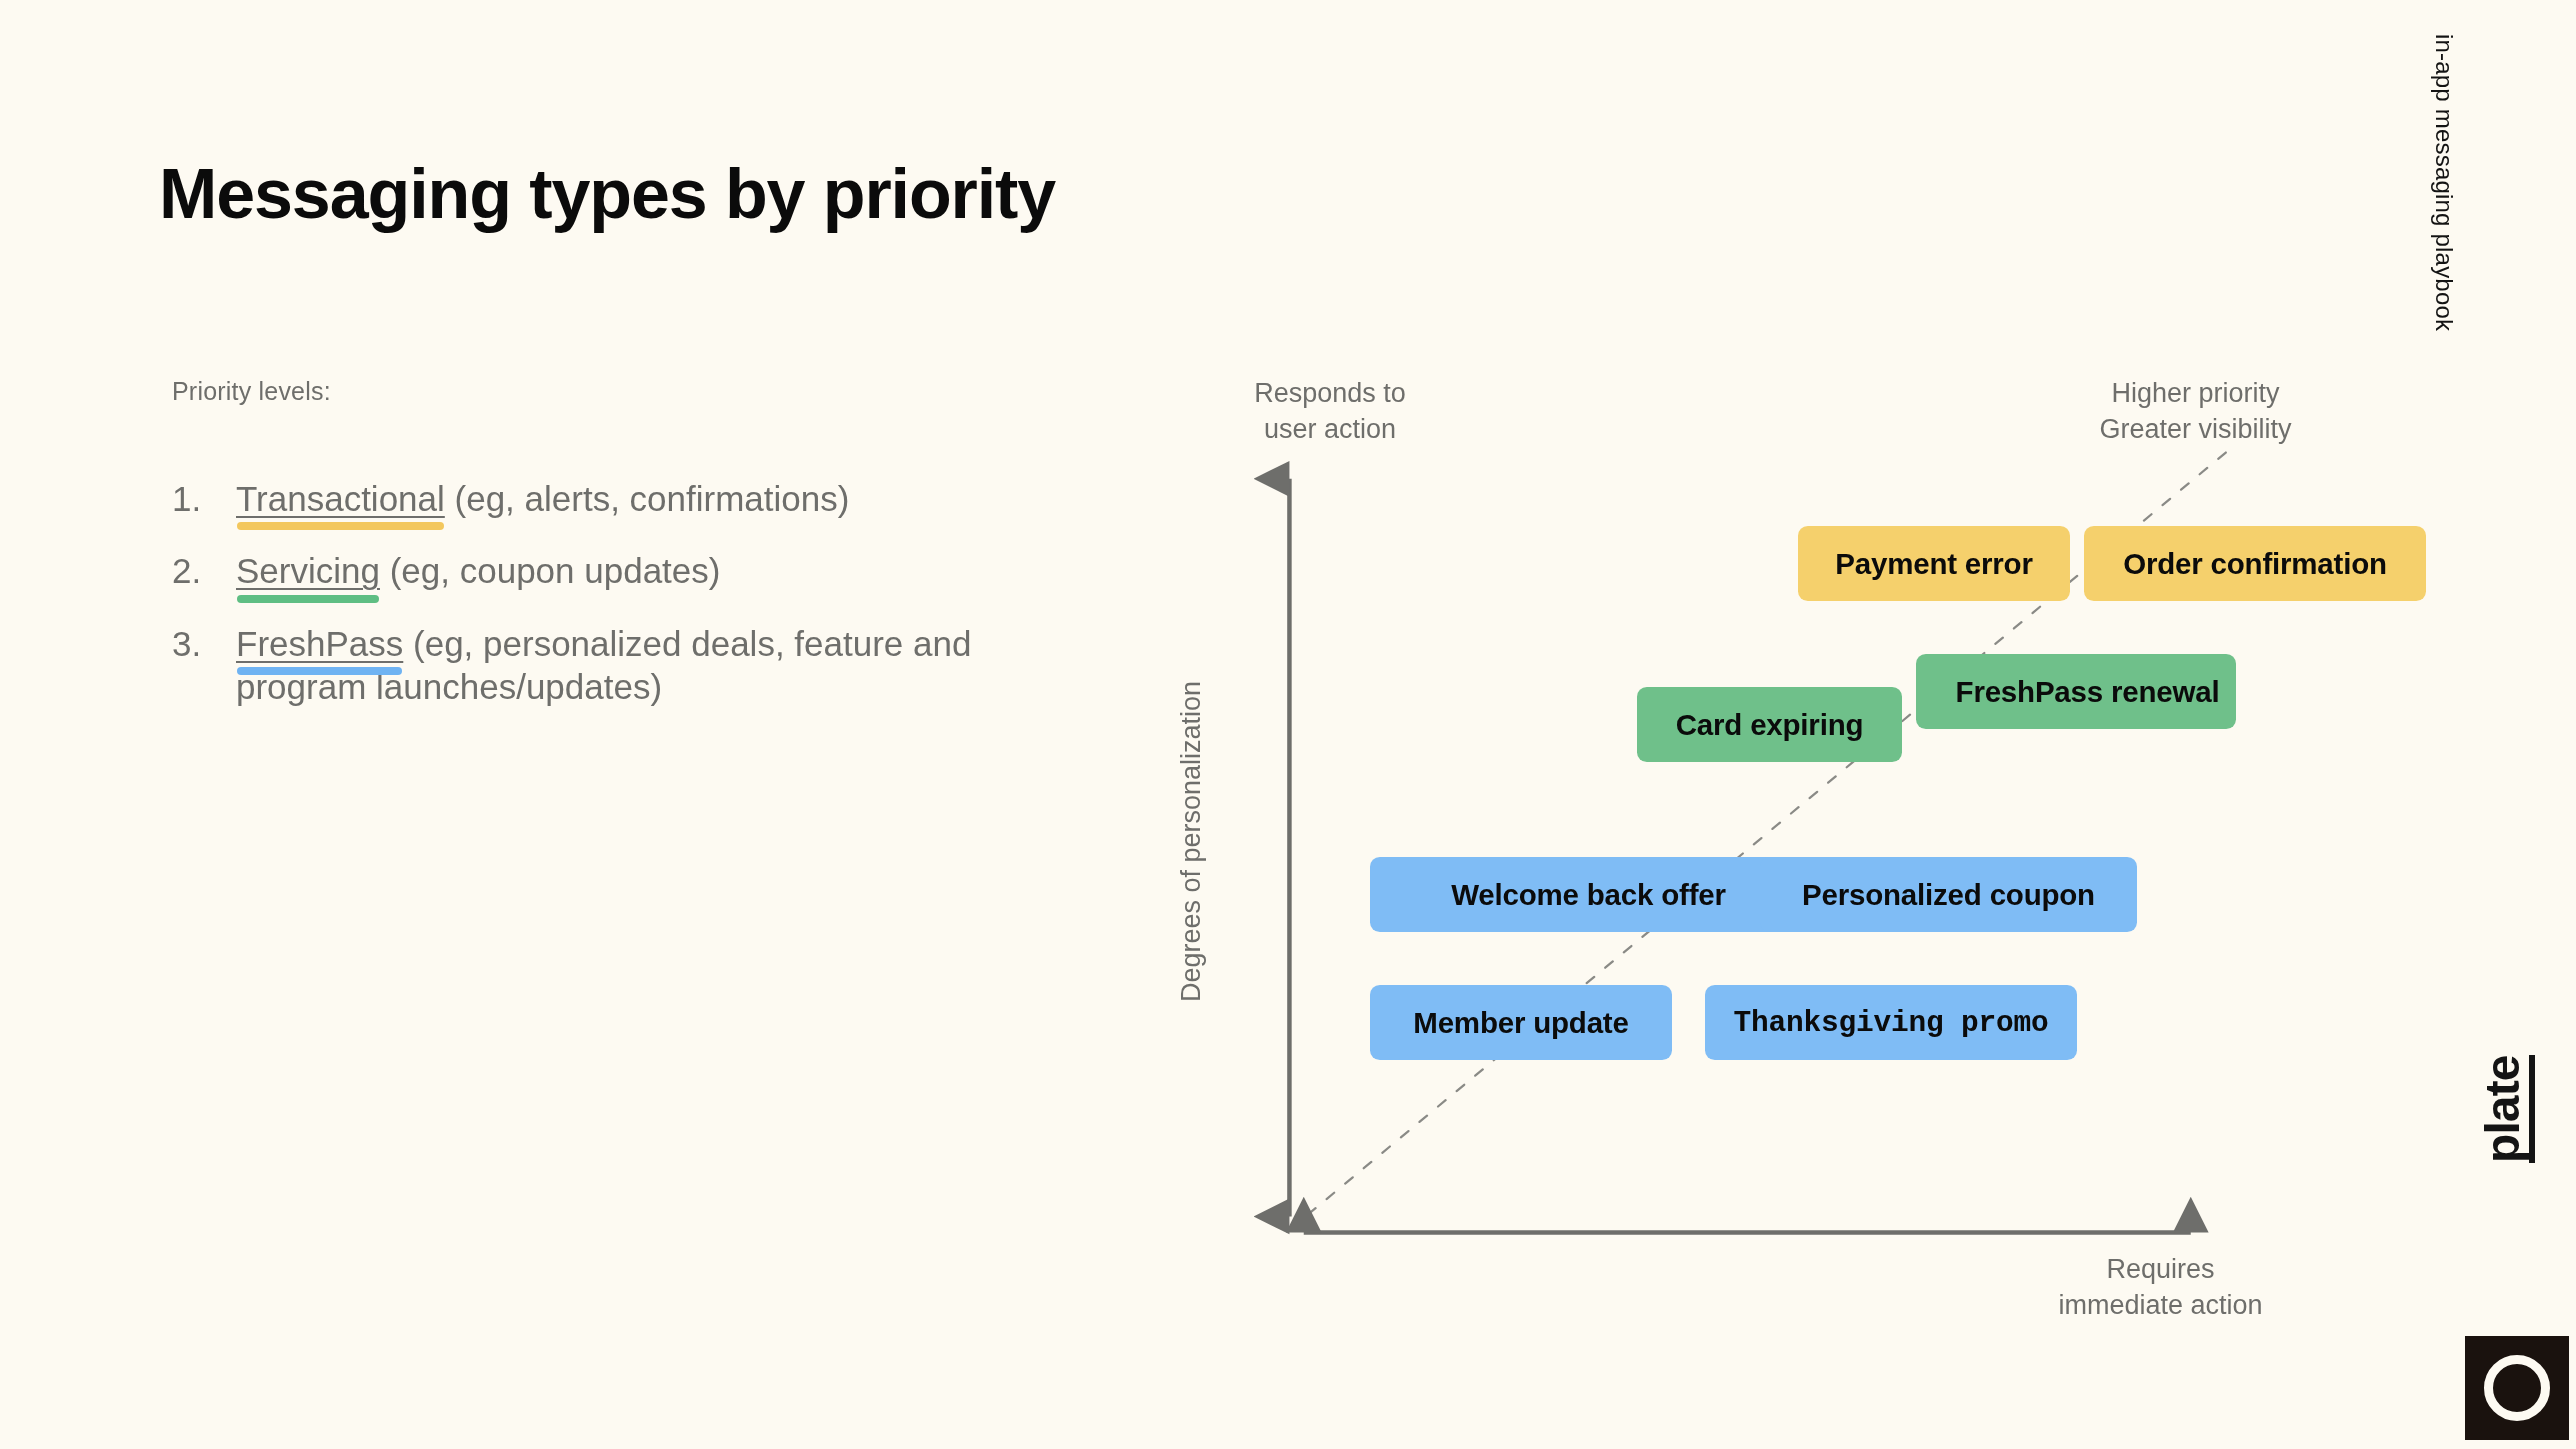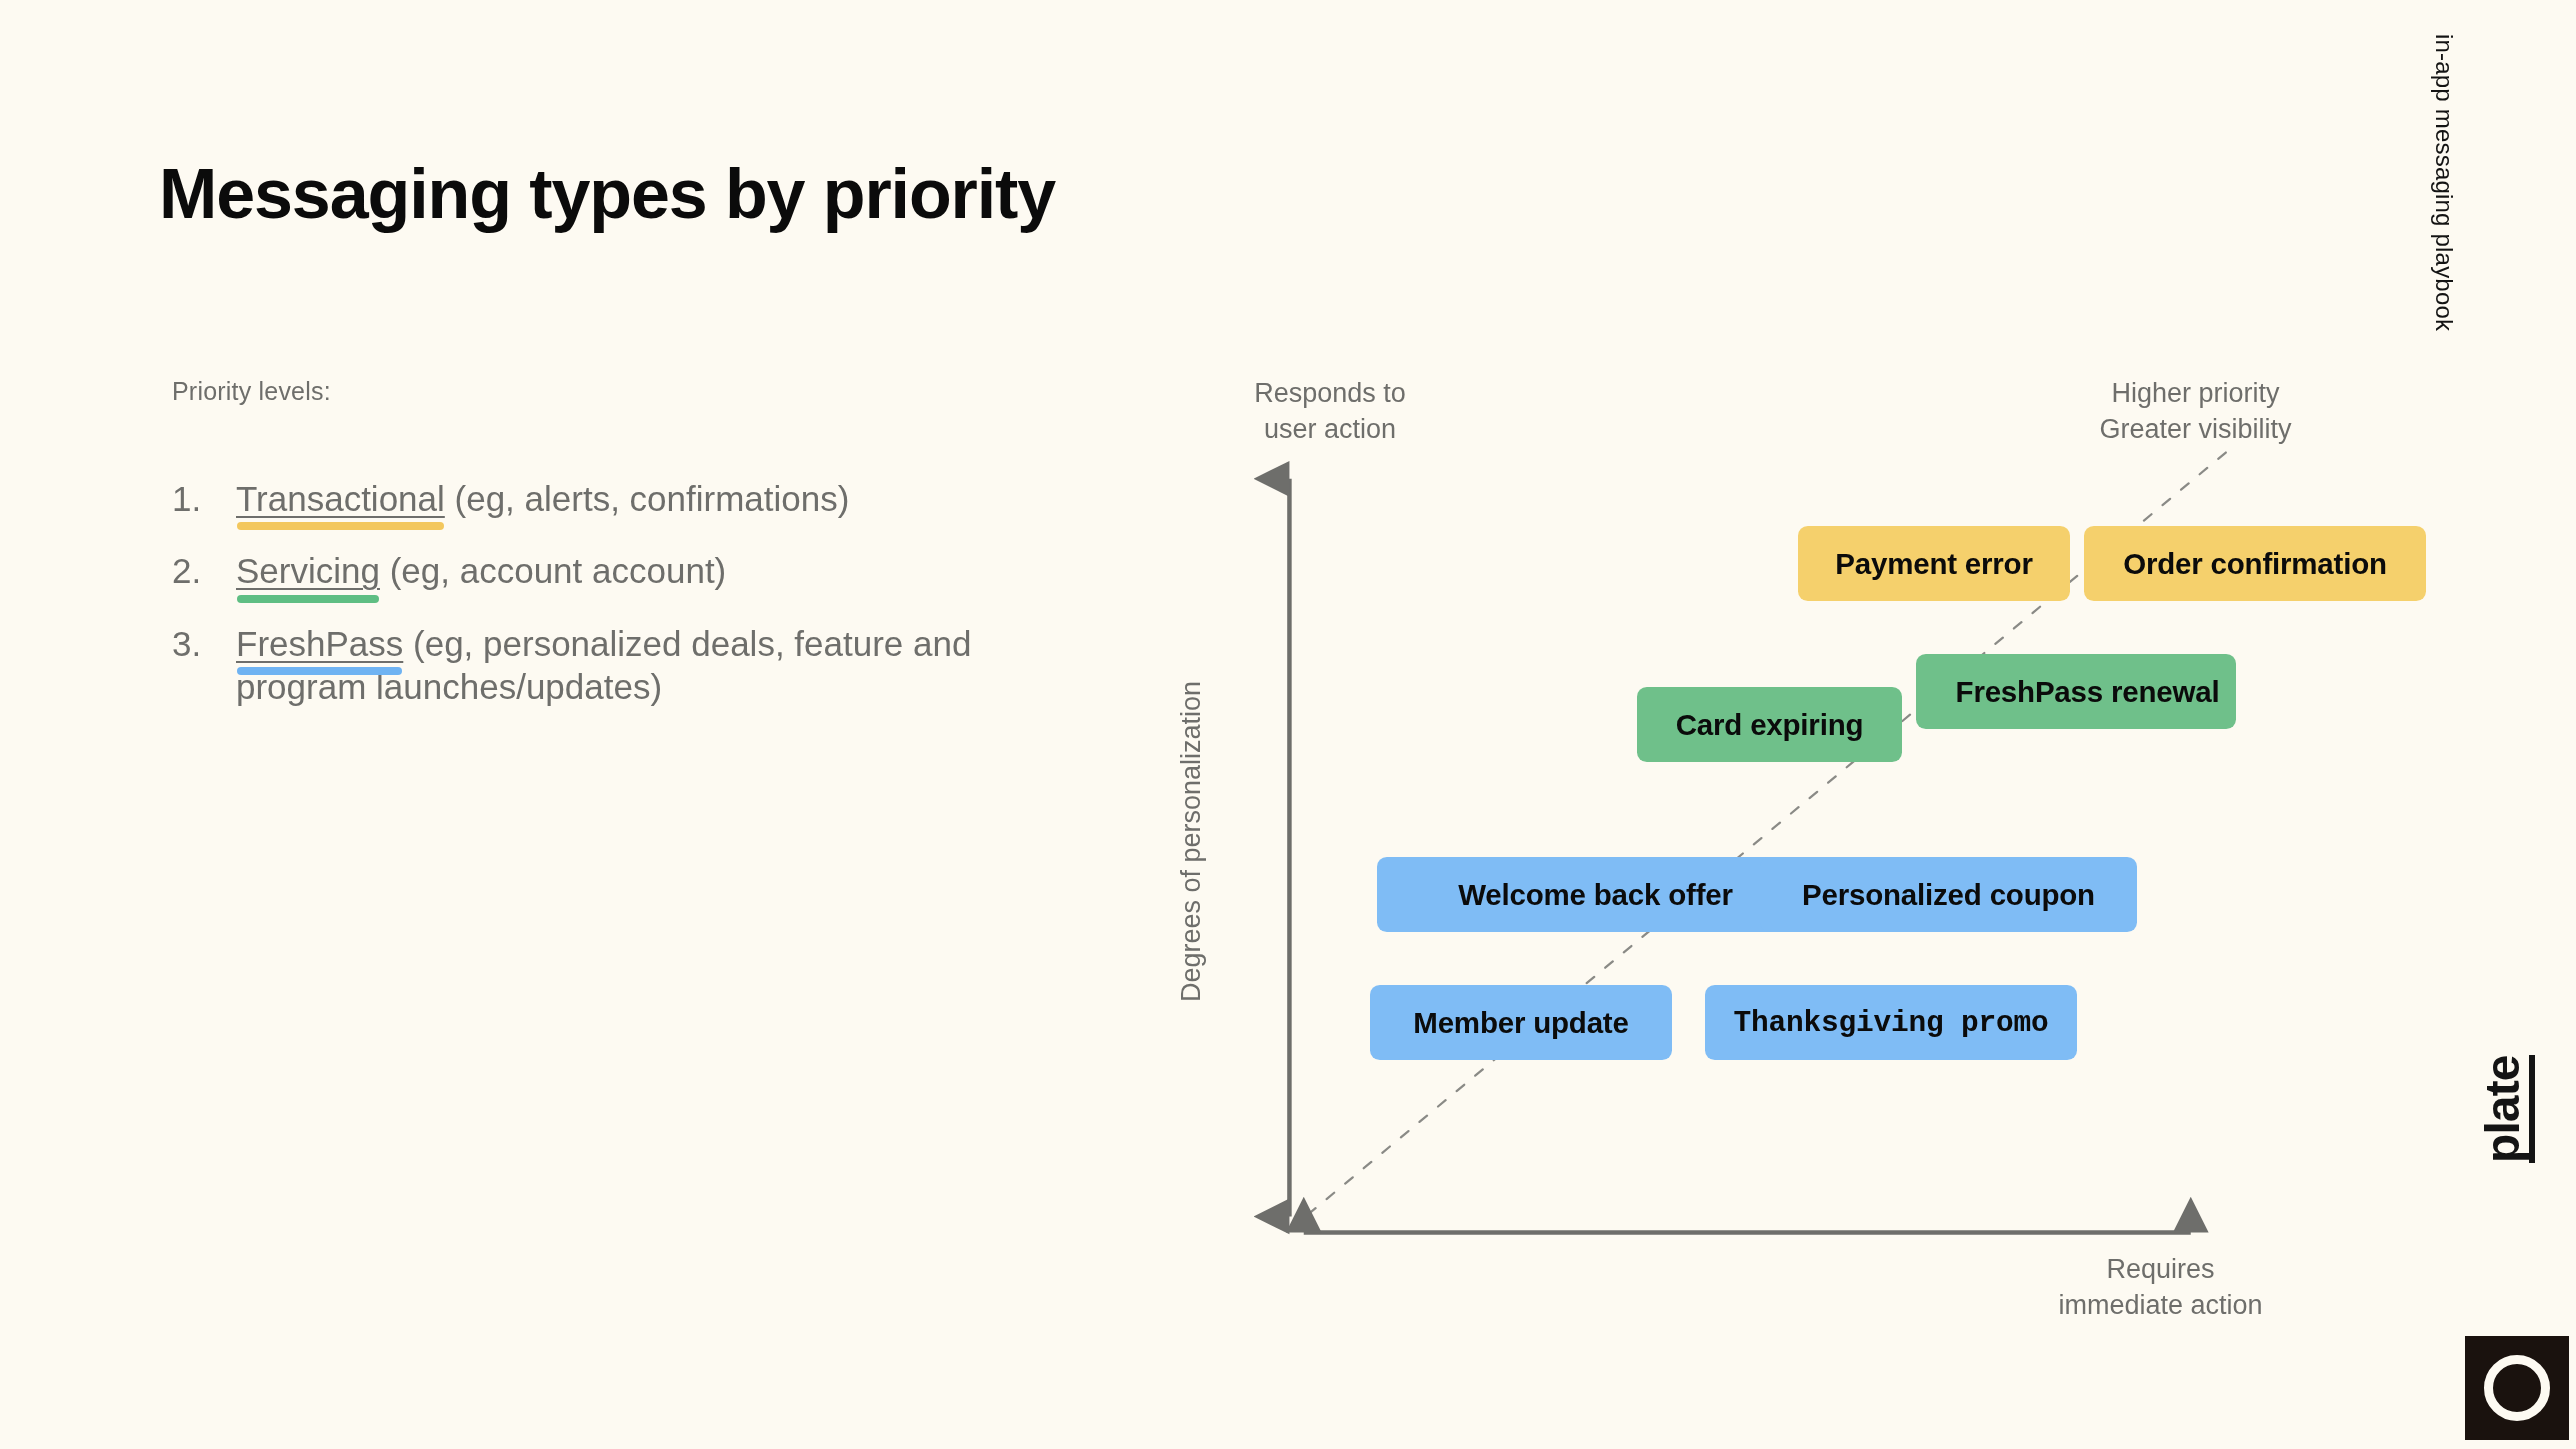--- a/index.html
+++ b/index.html
@@ -206,21 +206,21 @@
 
   <div class="lead">Priority levels:</div>
 
   <ol class="list">
     <li>
       <span class="num">1.</span>
       <span class="kw hl-yellow">Transactional</span><span> (eg, alerts, confirmations)</span>
     </li>
     <li>
       <span class="num">2.</span>
-      <span class="kw hl-green">Servicing</span><span> (eg, account account)</span>
+      <span class="kw hl-green">Servicing</span><span> (eg, coupon updates)</span>
     </li>
     <li>
       <span class="num">3.</span>
       <span class="kw hl-blue">FreshPass</span><span> (eg, personalized deals, feature and program launches/updates)</span>
     </li>
   </ol>
 
   <div class="chart">
     <svg class="axis-svg" viewBox="0 0 1200 1050">
       <defs>
@@ -253,21 +253,21 @@
   <div class="axis-label lbl-bottomright">Requires
 immediate action</div>
   <div class="axis-label lbl-yaxis">Degrees of personalization</div>
 
   <div class="box b-yellow" style="left:1798px; top:526px; width:272px;">Payment error</div>
   <div class="box b-yellow" style="left:2084px; top:526px; width:342px;">Order confirmation</div>
 
   <div class="box b-green" style="left:1637px; top:687px; width:265px;">Card expiring</div>
   <div class="box b-green" style="left:1916px; top:654px; width:320px;padding-left:48px;">FreshPass renewal</div>
 
-  <div class="box b-blue" style="left:1370px; top:857px; width:437px;margin-left:7px;">Welcome back offer</div>
+  <div class="box b-blue" style="left:1370px; top:857px; width:437px;">Welcome back offer</div>
   <div class="box b-blue" style="left:1760px; top:857px; width:377px;">Personalized coupon</div>
   <div class="box b-blue" style="left:1370px; top:985px; width:302px;">Member update</div>
   <div class="box b-blue" style="left:1705px; top:985px; width:372px;font-family:Liberation Mono, monospace;">Thanksgiving promo</div>
 
   <div class="edge-caption">in-app messaging playbook</div>
 
   <div class="logo-word">plate</div>
   <div class="logo-mark">
     <div class="ring"></div>
   </div>

